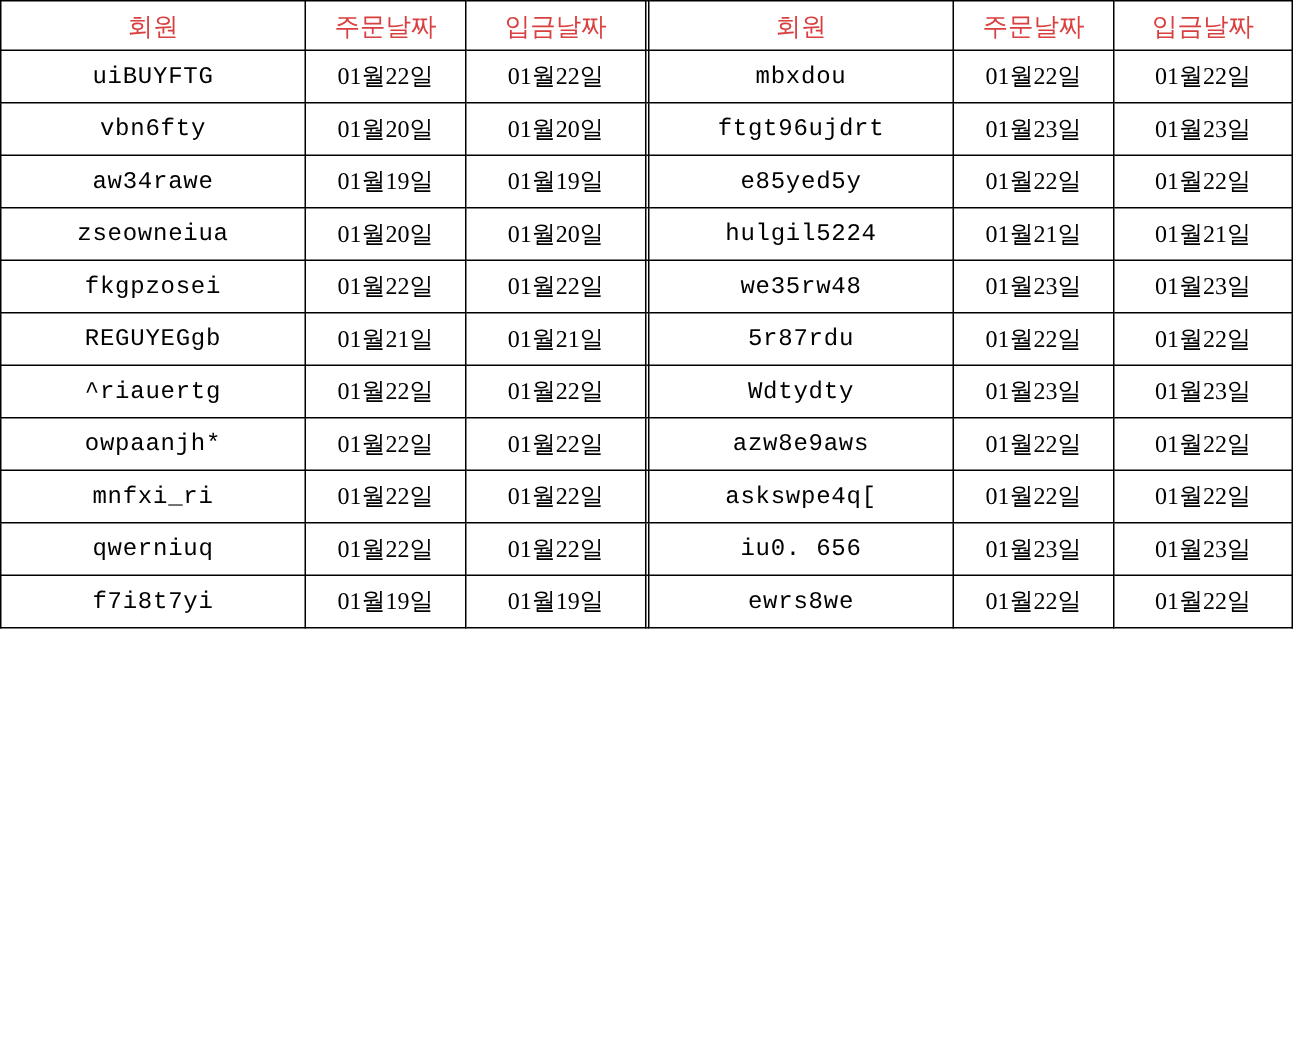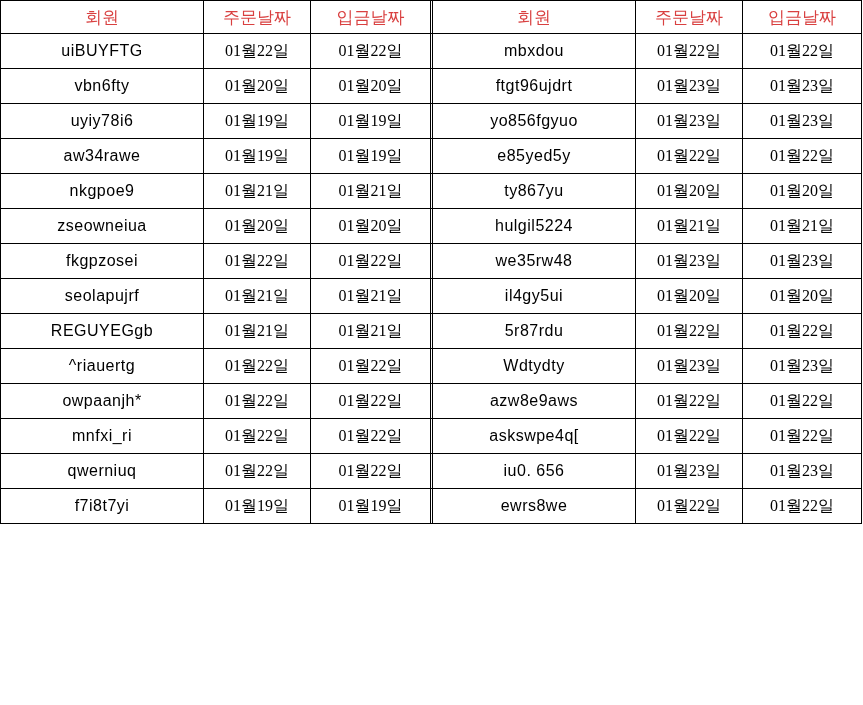--- a/index.html
+++ b/index.html
@@ -53,21 +53,21 @@
   td.gap, th.gap {
     border-top: none;
     border-bottom: none;
     border-left: none;
     border-right: none;
     background: #ffffff;
     padding: 0;
     width: 2px;
   }
   td.name-cell, th.name-head {
-    font-family: Liberation Sans, sans-serif;
+    font-family: Liberation Mono, monospace;
     letter-spacing: 0.5px;
     font-size: 15px;
   }
   th.name-head {
     font-family: "Liberation Serif", serif;
     letter-spacing: 0;
     font-size: 17px;
   }
   td.date-cell {
     font-family: "Liberation Serif", serif;
@@ -112,72 +112,45 @@
         <tr>
           <td class="name-cell">vbn6fty</td>
           <td class="date-cell">01월20일</td>
           <td class="date-cell">01월20일</td>
           <td class="gap"></td>
           <td class="name-cell">ftgt96ujdrt</td>
           <td class="date-cell">01월23일</td>
           <td class="date-cell">01월23일</td>
         </tr>
         <tr>
-          <td class="name-cell">uyiy78i6</td>
-          <td class="date-cell">01월19일</td>
-          <td class="date-cell">01월19일</td>
-          <td class="gap"></td>
-          <td class="name-cell">yo856fgyuo</td>
-          <td class="date-cell">01월23일</td>
-          <td class="date-cell">01월23일</td>
-        </tr>
-        <tr>
           <td class="name-cell">aw34rawe</td>
           <td class="date-cell">01월19일</td>
           <td class="date-cell">01월19일</td>
           <td class="gap"></td>
           <td class="name-cell">e85yed5y</td>
           <td class="date-cell">01월22일</td>
           <td class="date-cell">01월22일</td>
         </tr>
         <tr>
-          <td class="name-cell">nkgpoe9</td>
-          <td class="date-cell">01월21일</td>
-          <td class="date-cell">01월21일</td>
-          <td class="gap"></td>
-          <td class="name-cell">ty867yu</td>
-          <td class="date-cell">01월20일</td>
-          <td class="date-cell">01월20일</td>
-        </tr>
-        <tr>
           <td class="name-cell">zseowneiua</td>
           <td class="date-cell">01월20일</td>
           <td class="date-cell">01월20일</td>
           <td class="gap"></td>
           <td class="name-cell">hulgil5224</td>
           <td class="date-cell">01월21일</td>
           <td class="date-cell">01월21일</td>
         </tr>
         <tr>
           <td class="name-cell">fkgpzosei</td>
           <td class="date-cell">01월22일</td>
           <td class="date-cell">01월22일</td>
           <td class="gap"></td>
           <td class="name-cell">we35rw48</td>
           <td class="date-cell">01월23일</td>
           <td class="date-cell">01월23일</td>
-        </tr>
-        <tr>
-          <td class="name-cell">seolapujrf</td>
-          <td class="date-cell">01월21일</td>
-          <td class="date-cell">01월21일</td>
-          <td class="gap"></td>
-          <td class="name-cell">il4gy5ui</td>
-          <td class="date-cell">01월20일</td>
-          <td class="date-cell">01월20일</td>
         </tr>
         <tr>
           <td class="name-cell">REGUYEGgb</td>
           <td class="date-cell">01월21일</td>
           <td class="date-cell">01월21일</td>
           <td class="gap"></td>
           <td class="name-cell">5r87rdu</td>
           <td class="date-cell">01월22일</td>
           <td class="date-cell">01월22일</td>
         </tr>

